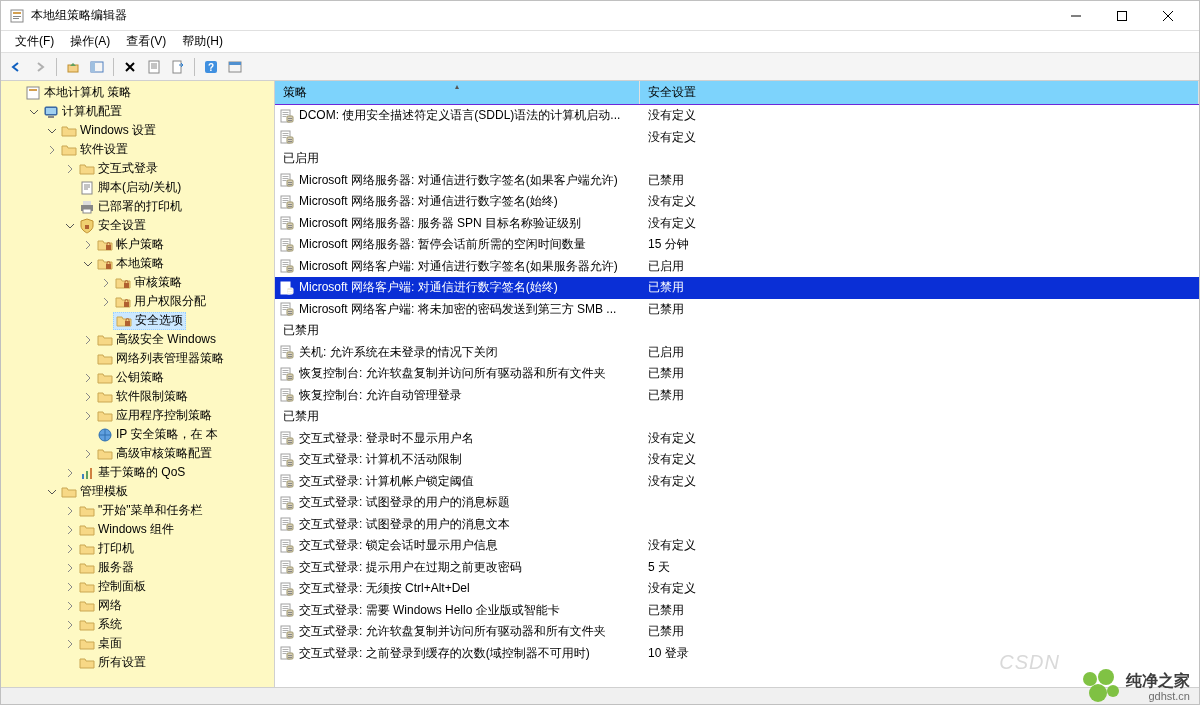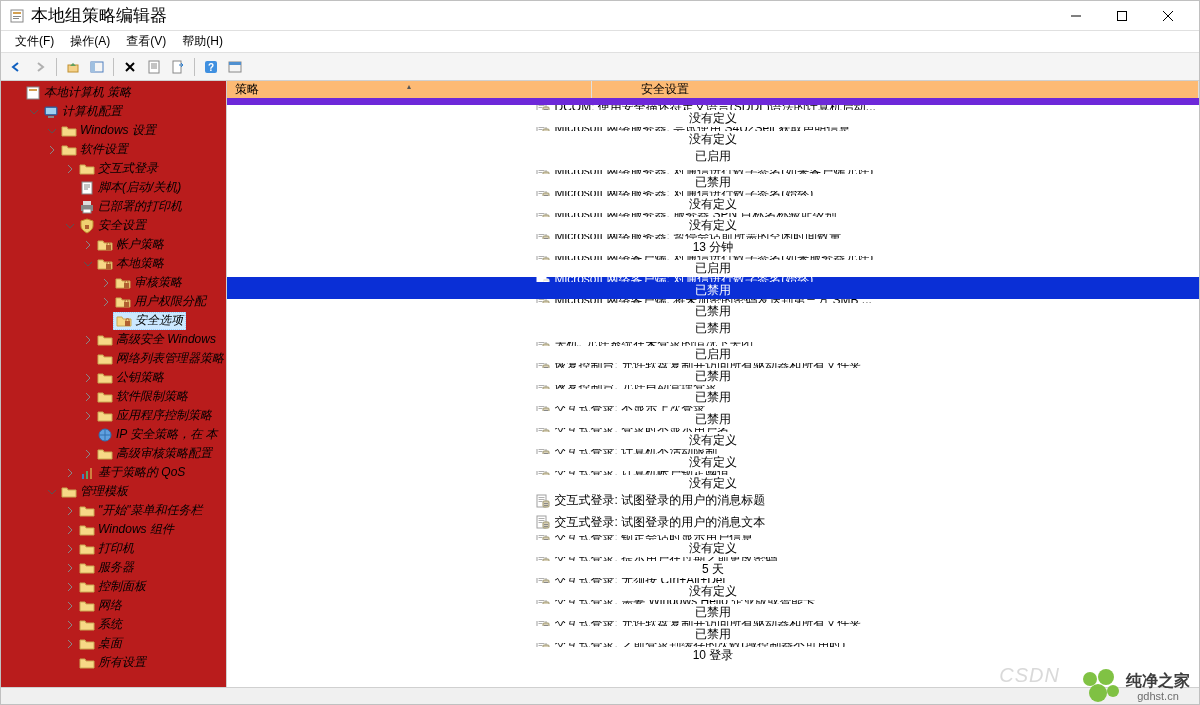--- a/index.html
+++ b/index.html
@@ -1,55 +1,55 @@
 <!DOCTYPE html>
 <html><head>
 <meta charset="utf-8">
 <style>
 * { box-sizing: border-box; margin: 0; padding: 0; }
 body { font-family: "Microsoft YaHei", "Segoe UI", sans-serif; font-size: 12px; background: #fff; color: #000; overflow: hidden; }
 .window { width: 1200px; height: 705px; display: flex; flex-direction: column; border: 1px solid #c0c0c0; }
 .titlebar { height: 30px; display: flex; align-items: center; padding: 0 8px; border-bottom: 1px solid #e0e0e0; }
 .titlebar .icon { width: 16px; height: 16px; margin-right: 6px; }
-.titlebar .title { flex: 1; font-size: 17px; }
+.titlebar .title { flex: 1; font-size: 12px; }
 .win-controls { display: flex; }
 .win-btn { width: 46px; height: 30px; display: flex; align-items: center; justify-content: center; cursor: pointer; }
 .menubar { height: 22px; display: flex; align-items: center; padding: 0 6px; border-bottom: 1px solid #e0e0e0; }
 .menu-item { padding: 2px 8px; cursor: pointer; }
 .toolbar { height: 28px; display: flex; align-items: center; padding: 0 4px; gap: 2px; border-bottom: 1px solid #d0d0d0; background: #f5f5f5; }
 .tb-btn { width: 22px; height: 22px; display: flex; align-items: center; justify-content: center; border: 1px solid transparent; cursor: pointer; }
 .tb-sep { width: 1px; height: 18px; background: #c0c0c0; margin: 0 3px; }
 .content { flex: 1; display: flex; overflow: hidden; }
-.tree-pane { width: 226px; border-right: 1px solid #d0d0d0; overflow: auto; padding: 2px 0; background: #b91c1c; font-style: italic; }
+.tree-pane { width: 274px; border-right: 1px solid #d0d0d0; overflow: auto; padding: 2px 0; background: #fef9c3; }
 .list-pane { flex: 1; display: flex; flex-direction: column; overflow: hidden; }
-.list-header { height: 24px; display: flex; border-bottom: 7px solid #6d28d9; background: #fdba74; gap: 41px; }
+.list-header { height: 24px; display: flex; border-bottom: 1px solid #6d28d9; background: #7dd3fc; }
 .col-h { display: flex; align-items: center; padding: 0 8px; border-right: 1px solid #e0e0e0; font-weight: normal; position: relative; cursor: pointer; }
 .col-policy { width: 365px; }
 .col-security { flex: 1; }
 .sort-ind { position: absolute; left: 50%; top: 1px; transform: translateX(-50%); font-size: 8px; color: #555; }
 .list-body { flex: 1; overflow: auto; }
-.row { height: 21.5px; display: flex; align-items: center; cursor: pointer; flex-direction: column; }
+.row { height: 21.5px; display: flex; align-items: center; cursor: pointer; }
 .row.selected { background: #0a2fd6; color: #fff; }
 .row.selected .policy-icon svg rect{stroke:#fff;}
 .cell-policy { width: 365px; display: flex; align-items: center; padding: 0 2px; overflow: hidden; white-space: nowrap; }
 .cell-security { flex: 1; padding: 0 8px; white-space: nowrap; }
 .policy-icon { width: 16px; height: 16px; margin: 0 4px 0 2px; flex-shrink: 0; }
 .policy-text { overflow: hidden; text-overflow: ellipsis; white-space: nowrap; }
 
 .tree-node { display: flex; align-items: center; height: 19px; cursor: pointer; white-space: nowrap; }
 .tree-node.selected .tree-label-wrap { background: #cce8ff; border: 1px dotted #99d1ff; }
 .tree-label-wrap { display: flex; align-items: center; padding: 0 2px; height: 18px; }
 .tree-toggle { width: 14px; height: 14px; display: flex; align-items: center; justify-content: center; font-size: 10px; color: #555; }
 .tree-icon { width: 16px; height: 16px; margin-right: 3px; flex-shrink: 0; }
 .tree-indent { display: inline-block; }
 .hscroll { height: 17px; border-top: 1px solid #d0d0d0; background: #f0f0f0; }
 .watermark { position: absolute; right: 10px; bottom: 0px; display: flex; align-items: center; gap: 6px; opacity: 0.95; pointer-events: none; }
-.watermark-txt { font-size: 11px; color: #666; text-align: center; line-height: 1.1; }
+.watermark-txt { font-size: 11px; color: #666; text-align: right; line-height: 1.1; }
 .watermark-txt .big { font-size: 16px; font-weight: bold; color: #333; }
-.csdn-wm { position: absolute; right: 140px; bottom: 18px; font-size: 20px; font-style: italic; color: rgba(180,180,180,0.5); font-weight: 500; letter-spacing: 1px; }
+.csdn-wm { position: absolute; right: 140px; bottom: 31px; font-size: 20px; font-style: italic; color: rgba(180,180,180,0.5); font-weight: 500; letter-spacing: 1px; }
 </style>
 </head>
 <body>
 
 <div class="window">
 
   <div class="titlebar">
     <span class="icon">
       <svg viewBox="0 0 16 16">
           <rect x="2" y="2" width="12" height="12" fill="#fff" stroke="#888"></rect>
@@ -604,21 +604,20 @@
             <div class="cell-policy">
               <span class="policy-icon"><svg viewBox="0 0 16 16">
                   <rect x="2" y="2" width="9" height="12" fill="#fff" stroke="#a0a0a0"></rect>
                   <rect x="3.5" y="4" width="6" height="1" fill="#b0b0b0"></rect>
                   <rect x="3.5" y="6" width="6" height="1" fill="#b0b0b0"></rect>
                   <rect x="3.5" y="8" width="4" height="1" fill="#b0b0b0"></rect>
                   <rect x="8" y="8" width="6" height="6" rx="1" fill="#d8d0b8" stroke="#a09870"></rect>
                   <rect x="9" y="10" width="4" height="1" fill="#888"></rect>
                   <rect x="9" y="12" width="4" height="1" fill="#888"></rect>
                 </svg></span>
-              <span class="policy-text">Microsoft 网络服务器: 尝试使用 S4U2Self 获取声明信息</span>
             </div>
             <div class="cell-security">没有定义</div>
           </div>
           <div class="row">
             <div class="cell-security">已启用</div>
           </div>
           <div class="row">
             <div class="cell-policy">
               <span class="policy-icon"><svg viewBox="0 0 16 16">
                   <rect x="2" y="2" width="9" height="12" fill="#fff" stroke="#a0a0a0"></rect>
@@ -669,21 +668,21 @@
                   <rect x="2" y="2" width="9" height="12" fill="#fff" stroke="#a0a0a0"></rect>
                   <rect x="3.5" y="4" width="6" height="1" fill="#b0b0b0"></rect>
                   <rect x="3.5" y="6" width="6" height="1" fill="#b0b0b0"></rect>
                   <rect x="3.5" y="8" width="4" height="1" fill="#b0b0b0"></rect>
                   <rect x="8" y="8" width="6" height="6" rx="1" fill="#d8d0b8" stroke="#a09870"></rect>
                   <rect x="9" y="10" width="4" height="1" fill="#888"></rect>
                   <rect x="9" y="12" width="4" height="1" fill="#888"></rect>
                 </svg></span>
               <span class="policy-text">Microsoft 网络服务器: 暂停会话前所需的空闲时间数量</span>
             </div>
-            <div class="cell-security">13 分钟</div>
+            <div class="cell-security">15 分钟</div>
           </div>
           <div class="row">
             <div class="cell-policy">
               <span class="policy-icon"><svg viewBox="0 0 16 16">
                   <rect x="2" y="2" width="9" height="12" fill="#fff" stroke="#a0a0a0"></rect>
                   <rect x="3.5" y="4" width="6" height="1" fill="#b0b0b0"></rect>
                   <rect x="3.5" y="6" width="6" height="1" fill="#b0b0b0"></rect>
                   <rect x="3.5" y="8" width="4" height="1" fill="#b0b0b0"></rect>
                   <rect x="8" y="8" width="6" height="6" rx="1" fill="#d8d0b8" stroke="#a09870"></rect>
                   <rect x="9" y="10" width="4" height="1" fill="#888"></rect>
@@ -765,32 +764,20 @@
                   <rect x="3.5" y="8" width="4" height="1" fill="#b0b0b0"></rect>
                   <rect x="8" y="8" width="6" height="6" rx="1" fill="#d8d0b8" stroke="#a09870"></rect>
                   <rect x="9" y="10" width="4" height="1" fill="#888"></rect>
                   <rect x="9" y="12" width="4" height="1" fill="#888"></rect>
                 </svg></span>
               <span class="policy-text">恢复控制台: 允许自动管理登录</span>
             </div>
             <div class="cell-security">已禁用</div>
           </div>
           <div class="row">
-            <div class="cell-policy">
-              <span class="policy-icon"><svg viewBox="0 0 16 16">
-                  <rect x="2" y="2" width="9" height="12" fill="#fff" stroke="#a0a0a0"></rect>
-                  <rect x="3.5" y="4" width="6" height="1" fill="#b0b0b0"></rect>
-                  <rect x="3.5" y="6" width="6" height="1" fill="#b0b0b0"></rect>
-                  <rect x="3.5" y="8" width="4" height="1" fill="#b0b0b0"></rect>
-                  <rect x="8" y="8" width="6" height="6" rx="1" fill="#d8d0b8" stroke="#a09870"></rect>
-                  <rect x="9" y="10" width="4" height="1" fill="#888"></rect>
-                  <rect x="9" y="12" width="4" height="1" fill="#888"></rect>
-                </svg></span>
-              <span class="policy-text">交互式登录: 不显示上次登录</span>
-            </div>
             <div class="cell-security">已禁用</div>
           </div>
           <div class="row">
             <div class="cell-policy">
               <span class="policy-icon"><svg viewBox="0 0 16 16">
                   <rect x="2" y="2" width="9" height="12" fill="#fff" stroke="#a0a0a0"></rect>
                   <rect x="3.5" y="4" width="6" height="1" fill="#b0b0b0"></rect>
                   <rect x="3.5" y="6" width="6" height="1" fill="#b0b0b0"></rect>
                   <rect x="3.5" y="8" width="4" height="1" fill="#b0b0b0"></rect>
                   <rect x="8" y="8" width="6" height="6" rx="1" fill="#d8d0b8" stroke="#a09870"></rect>

